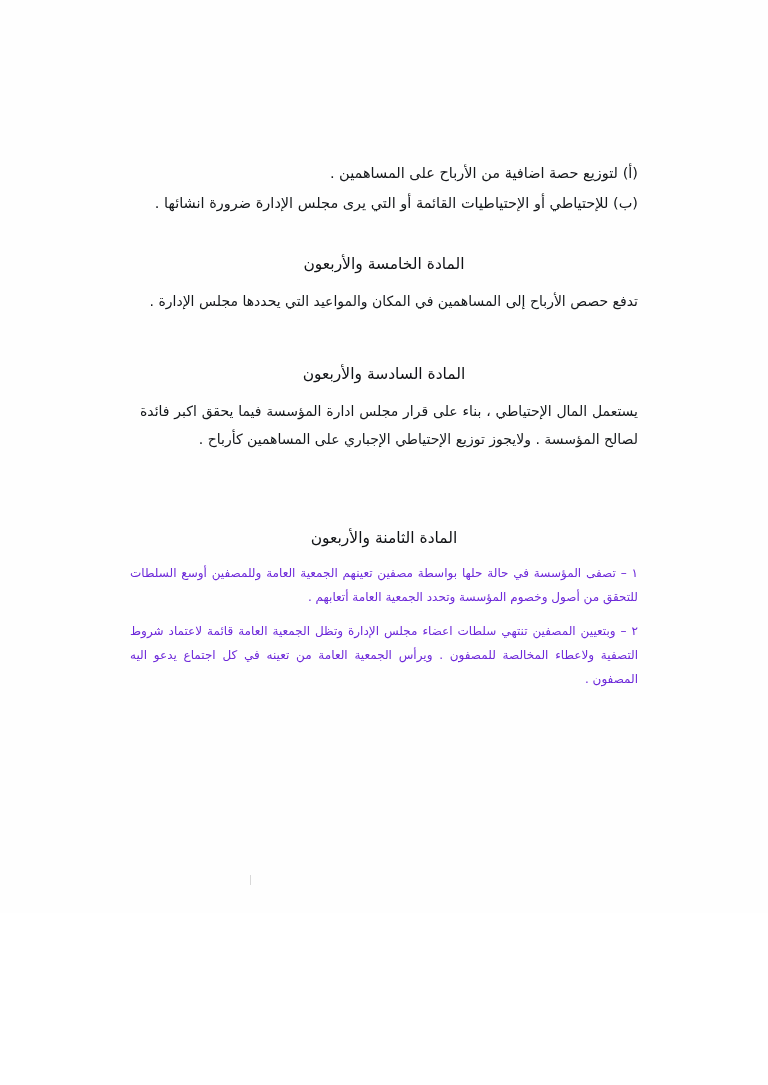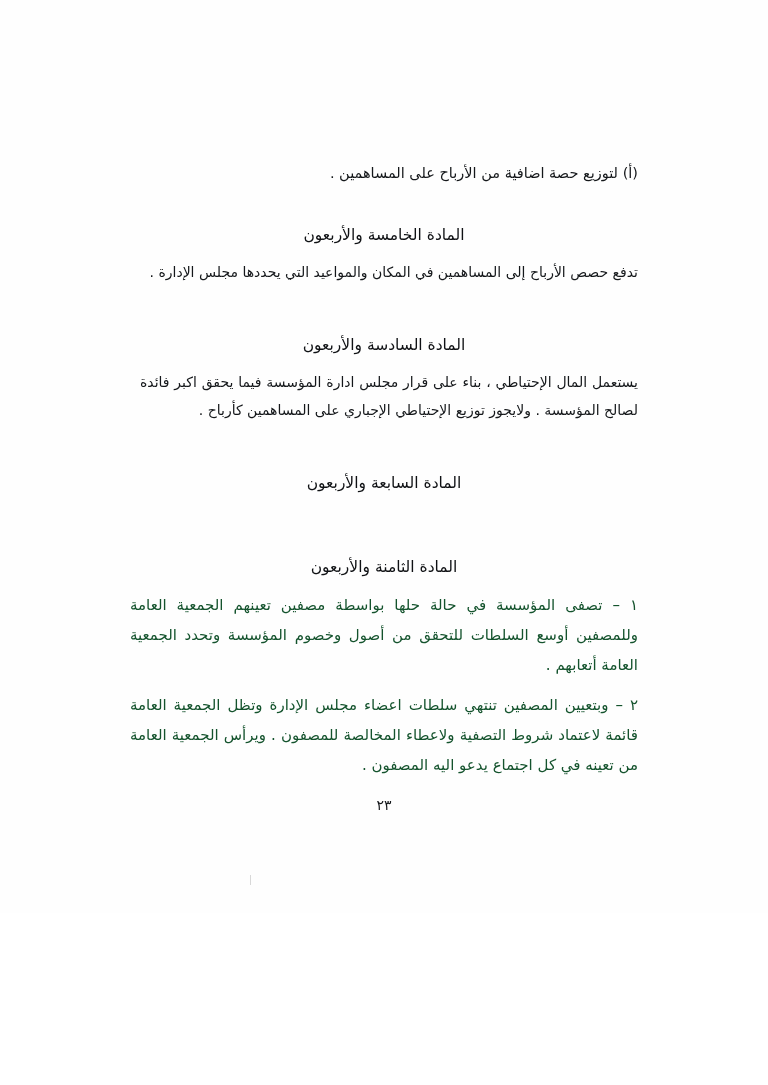--- a/index.html
+++ b/index.html
@@ -53,25 +53,25 @@
     margin: 0 0 6px 0;
     text-align: justify;
     text-align-last: right;
     color: #14171a;
   }
   .para.justify-both {
     text-align: justify;
     margin-left: 10px;
   }
   .numbered {
-    font-size: 15px;
+    font-size: 12px;
     line-height: 2.0;
     margin: 0 0 10px 0;
     text-align: justify;
-    color: #14532d;
+    color: #6d28d9;
     position: relative;
   }
   .spacer-sm { height: 10px; }
   .spacer-md { height: 18px; }
   .spacer-lg { height: 26px; }
   .page-number {
     position: absolute;
     bottom: 100px;
     left: 0;
     right: 0;
@@ -92,49 +92,51 @@
 
 <div class="page">
 
   <div class="content">
 
     <div class="list-item">
       <span class="marker">(أ)</span>
       <span>لتوزيع حصة اضافية من الأرباح على المساهمين .</span>
     </div>
 
+    <div class="list-item">
+      <span class="marker">(ب)</span>
+      <span>للإحتياطي أو الإحتياطيات القائمة أو التي يرى مجلس الإدارة ضرورة انشائها .</span>
+    </div>
 
 
     <div class="spacer-sm"></div>
 
     <h2 class="heading">المادة الخامسة والأربعون</h2>
     <p class="para">تدفع حصص الأرباح إلى المساهمين في المكان والمواعيد التي يحددها مجلس الإدارة .</p>
 
     <div class="spacer-md"></div>
 
     <h2 class="heading">المادة السادسة والأربعون</h2>
     <p class="para justify-both">يستعمل المال الإحتياطي ، بناء على قرار مجلس ادارة المؤسسة فيما يحقق اكبر فائدة لصالح المؤسسة . ولايجوز توزيع الإحتياطي الإجباري على المساهمين كأرباح .</p>
 
     <div class="spacer-md"></div>
 
-    <h2 class="heading">المادة السابعة والأربعون</h2>
 
     <div class="spacer-lg"></div>
 
     <h2 class="heading">المادة الثامنة والأربعون</h2>
 
     <div class="numbered">
       <span class="marker">١ –</span>
       <span>تصفى المؤسسة في حالة حلها بواسطة مصفين تعينهم الجمعية العامة وللمصفين أوسع السلطات للتحقق من أصول وخصوم المؤسسة وتحدد الجمعية العامة أتعابهم .</span>
     </div>
 
     <div class="numbered">
       <span class="marker">٢ –</span>
       <span>وبتعيين المصفين تنتهي سلطات اعضاء مجلس الإدارة وتظل الجمعية العامة قائمة لاعتماد شروط التصفية ولاعطاء المخالصة للمصفون . ويرأس الجمعية العامة من تعينه في كل اجتماع يدعو اليه المصفون .</span>
     </div>
 
   </div>
 
   <div class="faint-mark" style="top:875px; left:250px;"></div>
 
-  <div class="page-number">٢٣</div>
 
 </div>
 
 </body></html>

